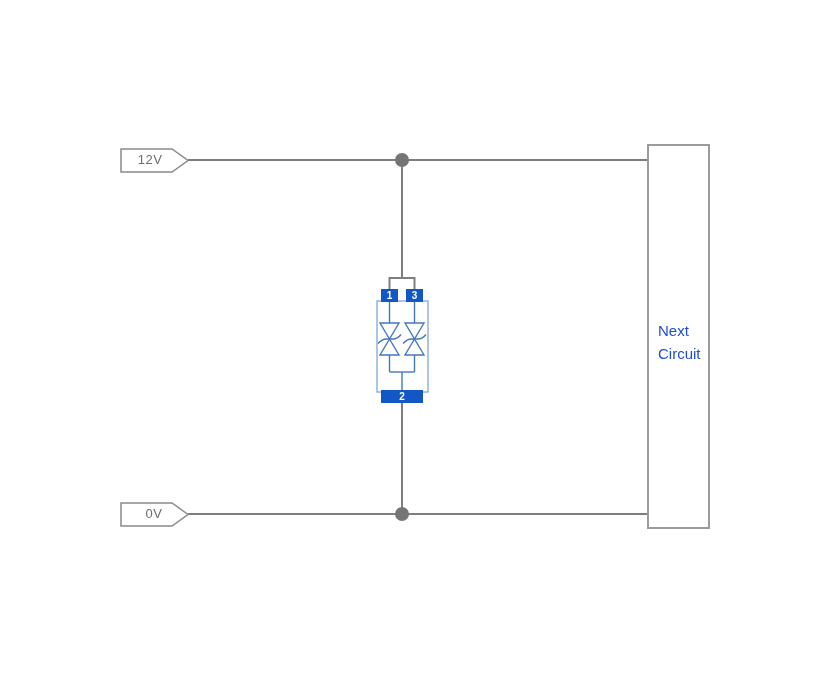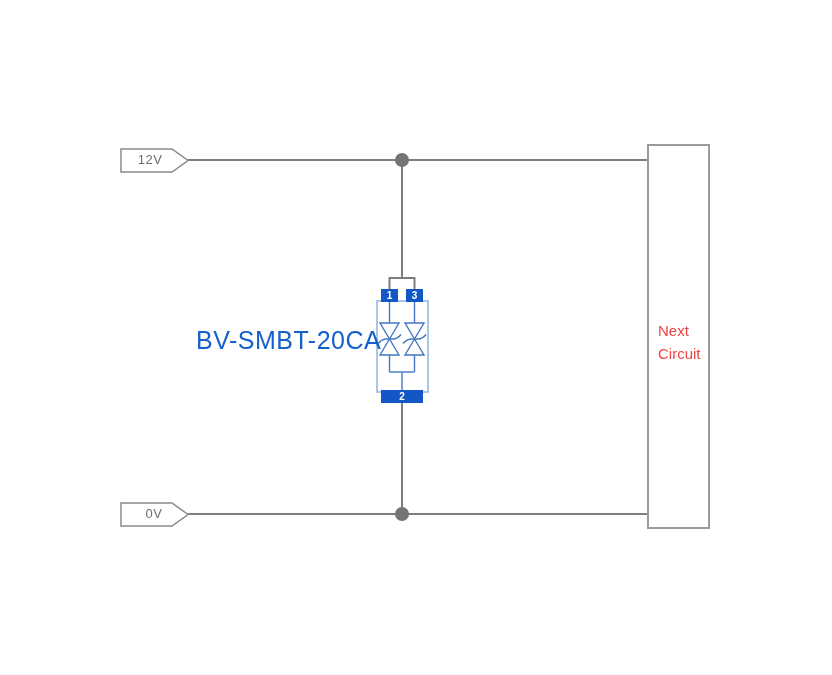--- a/index.html
+++ b/index.html
@@ -40,21 +40,21 @@
     font-size: 25px;
     letter-spacing: 0.5px;
     color: #1560cd;
     white-space: nowrap;
   }
   .next-circuit {
     left: 658px;
     top: 319px;
     font-size: 15px;
     line-height: 23px;
-    color: #ef4444;
+    color: #1d4ed8;
   }
   .pin-num {
     position: absolute;
     color: #ffffff;
     font-size: 10px;
     font-weight: bold;
     text-align: center;
     line-height: 13px;
   }
   .pin-1 { left: 381px; top: 289px; width: 17px; height: 13px; }
@@ -112,21 +112,20 @@
 
     <rect x="381" y="289" width="17" height="13" fill="#1257c5"></rect>
     <rect x="406" y="289" width="17" height="13" fill="#1257c5"></rect>
     <rect x="381" y="390" width="42" height="13" fill="#1257c5"></rect>
   </svg>
 
   <div class="txt rail-label" style="left:121px; top:149px;">12V</div>
 
   <div class="txt rail-label" style="left:125px; top:503px;">0V</div>
 
-  <div class="txt component-label">BV-SMBT-20CA</div>
 
   <div class="txt next-circuit">
     <div>Next</div>
     <div>Circuit</div>
   </div>
 
   <div class="pin-num pin-1">1</div>
   <div class="pin-num pin-3">3</div>
   <div class="pin-num pin-2">2</div>
 

